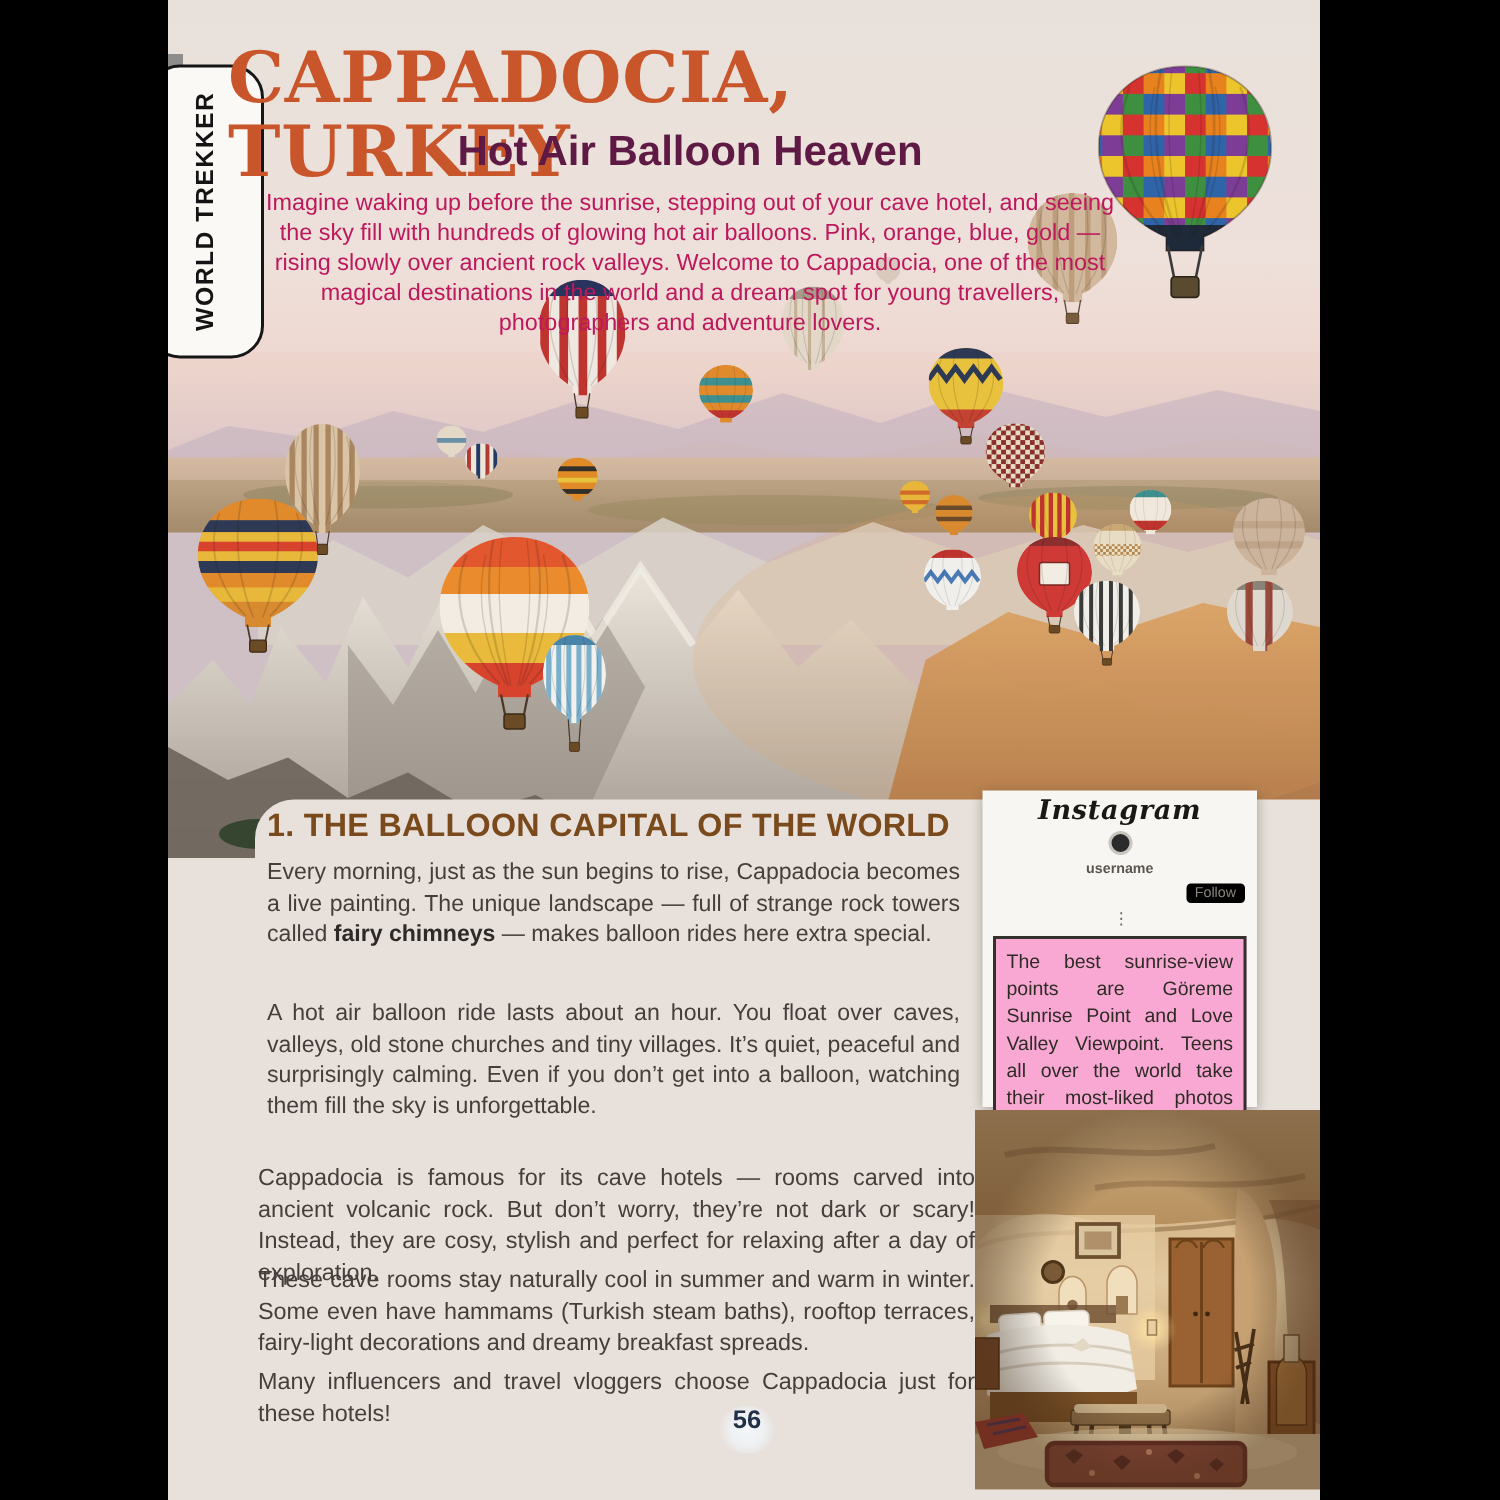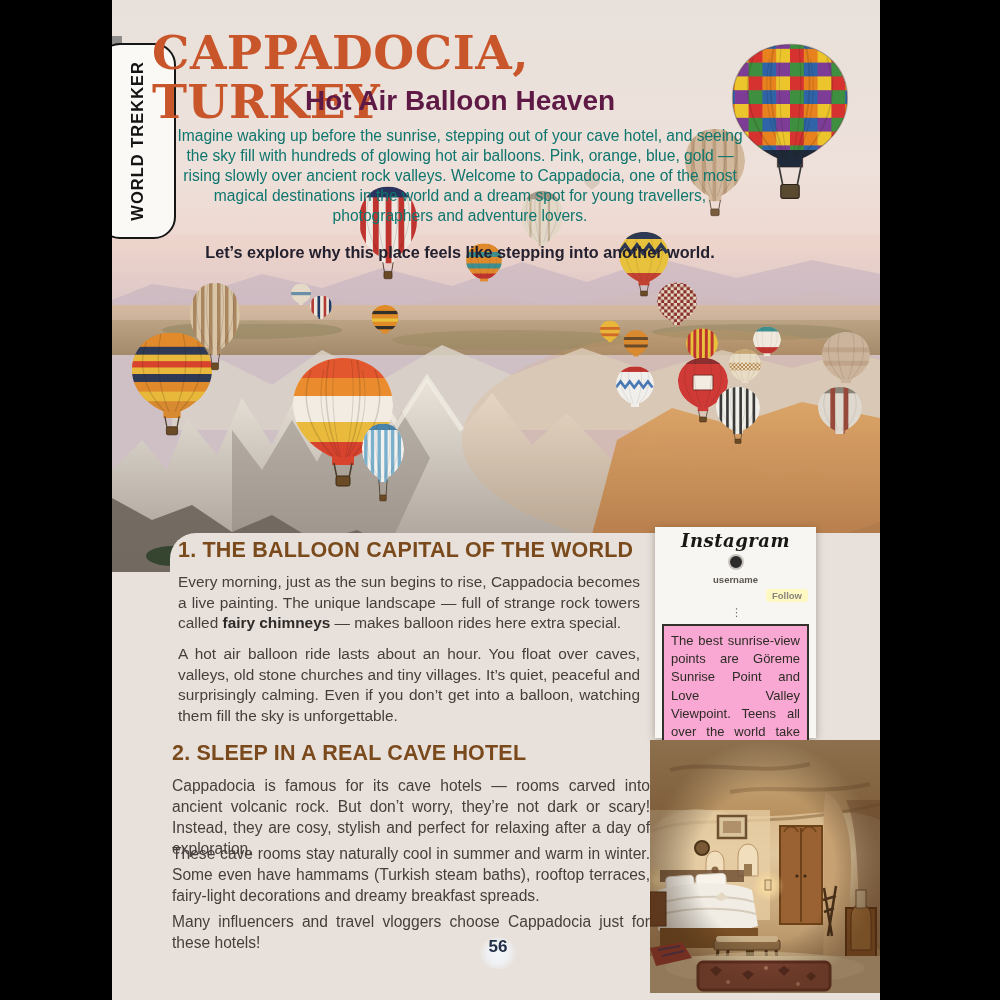--- a/index.html
+++ b/index.html
@@ -17,49 +17,49 @@
             border:2.5px solid #161616;border-radius:22px;display:flex;align-items:center;justify-content:center;}
   .side-tab span{writing-mode:vertical-rl;transform:rotate(180deg);font-weight:bold;font-size:16.5px;
             color:#141414;letter-spacing:1px;white-space:nowrap;}
 
   .title{position:absolute;left:40px;top:28px;width:616px;margin:0;text-align:left;
          font-family:"DejaVu Serif","Liberation Serif",serif;font-weight:bold;font-size:47px;
          line-height:1.05;color:#c9552b;letter-spacing:.5px;}
   .subtitle{position:absolute;left:40px;top:85px;width:616px;margin:0;text-align:center;
          font-size:28px;font-weight:bold;color:#5e1a45;}
   .intro{position:absolute;left:59px;top:126px;width:578px;margin:0;text-align:center;
-         font-size:15.6px;line-height:20px;color:#0f766e;}
+         font-size:15.6px;line-height:20px;color:#be185d;}
   .lead{position:absolute;left:40px;top:243px;width:616px;margin:0;text-align:center;
          font-size:16.2px;font-weight:bold;color:#23202f;}
 
   .h-sec{position:absolute;margin:0;font-size:21.5px;font-weight:800;color:#7a4a1d;letter-spacing:.2px;}
   .h-s1{left:66px;top:538px;}
   .h-s2{left:60px;top:741px;}
   .body-p{position:absolute;margin:0;font-size:15.4px;line-height:20.7px;color:#453e3b;}
   .just{text-align:justify;text-align-last:left;}
   .p-s1a{left:66px;top:572px;width:462px;}
-  .p-s1b{left:66px;top:644px;width:462px;}
+  .p-s1b{left:66px;top:666px;width:462px;}
   .p-s2a{left:60px;top:775px;width:478px;font-size:15.6px;line-height:21px;}
   .p-s2b{left:60px;top:843px;width:478px;font-size:15.6px;line-height:21px;}
   .p-s2c{left:60px;top:911px;width:478px;font-size:15.6px;line-height:21px;}
   .body-p b{color:#2e2a28;}
 
   .pageno-wrap{position:absolute;left:367px;top:937px;width:38px;height:32px;border-radius:50%;
          background:radial-gradient(circle,#f4f7fa 0%,#eef0f2 45%,rgba(238,240,242,0) 75%);
          display:flex;justify-content:center;}
   .pageno-wrap span{font-size:17px;font-weight:bold;color:#223047;}
 
-  .insta{position:absolute;left:543px;top:527px;width:161px;height:211px;background:#f8f6f2;
+  .insta{position:absolute;left:543px;top:527px;width:183px;height:211px;background:#f8f6f2;
          box-shadow:0 2px 8px rgba(40,30,20,.35);}
   .ig-logo{margin-top:3px;text-align:center;font-family:"DejaVu Serif","Liberation Serif",serif;
          font-style:italic;font-weight:bold;font-size:18px;color:#191816;letter-spacing:.5px;}
   .ig-head{display:flex;align-items:center;gap:4px;padding:3px 8px 2px 8px;flex-direction:column;}
   .ig-avatar{width:12px;height:12px;border-radius:50%;background:#2b2b2b;border:2px solid #c9c4be;flex:0 0 auto;}
   .ig-user{font-size:9.5px;font-weight:bold;color:#5a554f;}
-  .ig-follow{margin-left:auto;font-size:9.5px;font-weight:bold;color:#8a847c;background:#fef9c3;
+  .ig-follow{margin-left:auto;font-size:9.5px;font-weight:normal;color:#8a847c;background:#000000;
          border-radius:3px;padding:1px 6px;cursor:pointer;}
   .ig-dots{font-size:11px;color:#6a655f;padding-left:2px;cursor:pointer;}
   .ig-note{margin:3px 7px 0 7px;height:113px;background:#f9a8d4;border:2.5px solid #33312c;
          padding:6px 7px;font-size:13px;line-height:18.2px;color:#2d2b24;text-align:justify;text-align-last:left;overflow:hidden;}
   .ig-actions{display:flex;align-items:center;gap:8px;margin:5px 9px 0 9px;}
   .ig-actions .sp{flex:1;}
   .ig-actions svg{cursor:pointer;}
 
   .cave{position:absolute;left:538px;top:740px;}
 </style>
@@ -414,27 +414,25 @@
   <div class="panel"></div>
 
   <div class="tab-notch"></div>
   <div class="side-tab">
     <span>WORLD TREKKER</span>
   </div>
 
   <h1 class="title">CAPPADOCIA, TURKEY</h1>
   <h2 class="subtitle">Hot Air Balloon Heaven</h2>
   <p class="intro">Imagine waking up before the sunrise, stepping out of your cave hotel, and seeing the sky fill with hundreds of glowing hot air balloons. Pink, orange, blue, gold — rising slowly over ancient rock valleys. Welcome to Cappadocia, one of the most magical destinations in the world and a dream spot for young travellers, photographers and adventure lovers.</p>
-  <p class="lead">Let’s explore why this place feels like stepping into another world.</p>
 
   <h3 class="h-sec h-s1">1. THE BALLOON CAPITAL OF THE WORLD</h3>
   <p class="body-p p-s1a just"><span>Every morning, just as the sun begins to rise, Cappadocia becomes a live painting. The unique landscape — full of strange rock towers called </span><b>fairy chimneys</b><span> — makes balloon rides here extra special.</span></p>
   <p class="body-p p-s1b just">A hot air balloon ride lasts about an hour. You float over caves, valleys, old stone churches and tiny villages. It’s quiet, peaceful and surprisingly calming. Even if you don’t get into a balloon, watching them fill the sky is unforgettable.</p>
 
-  <h3 class="h-sec h-s2">2. SLEEP IN A REAL CAVE HOTEL</h3>
   <p class="body-p p-s2b just">These cave rooms stay naturally cool in summer and warm in winter. Some even have hammams (Turkish steam baths), rooftop terraces, fairy-light decorations and dreamy breakfast spreads.</p>
   <p class="body-p p-s2a just">Cappadocia is famous for its cave hotels — rooms carved into ancient volcanic rock. But don’t worry, they’re not dark or scary! Instead, they are cosy, stylish and perfect for relaxing after a day of exploration.</p>
   <p class="body-p p-s2c just">Many influencers and travel vloggers choose Cappadocia just for these hotels!</p>
 
   <div class="pageno-wrap">
         <span>56</span>
       </div>
 
   <div class="insta">
     <div class="ig-logo">Instagram</div>

